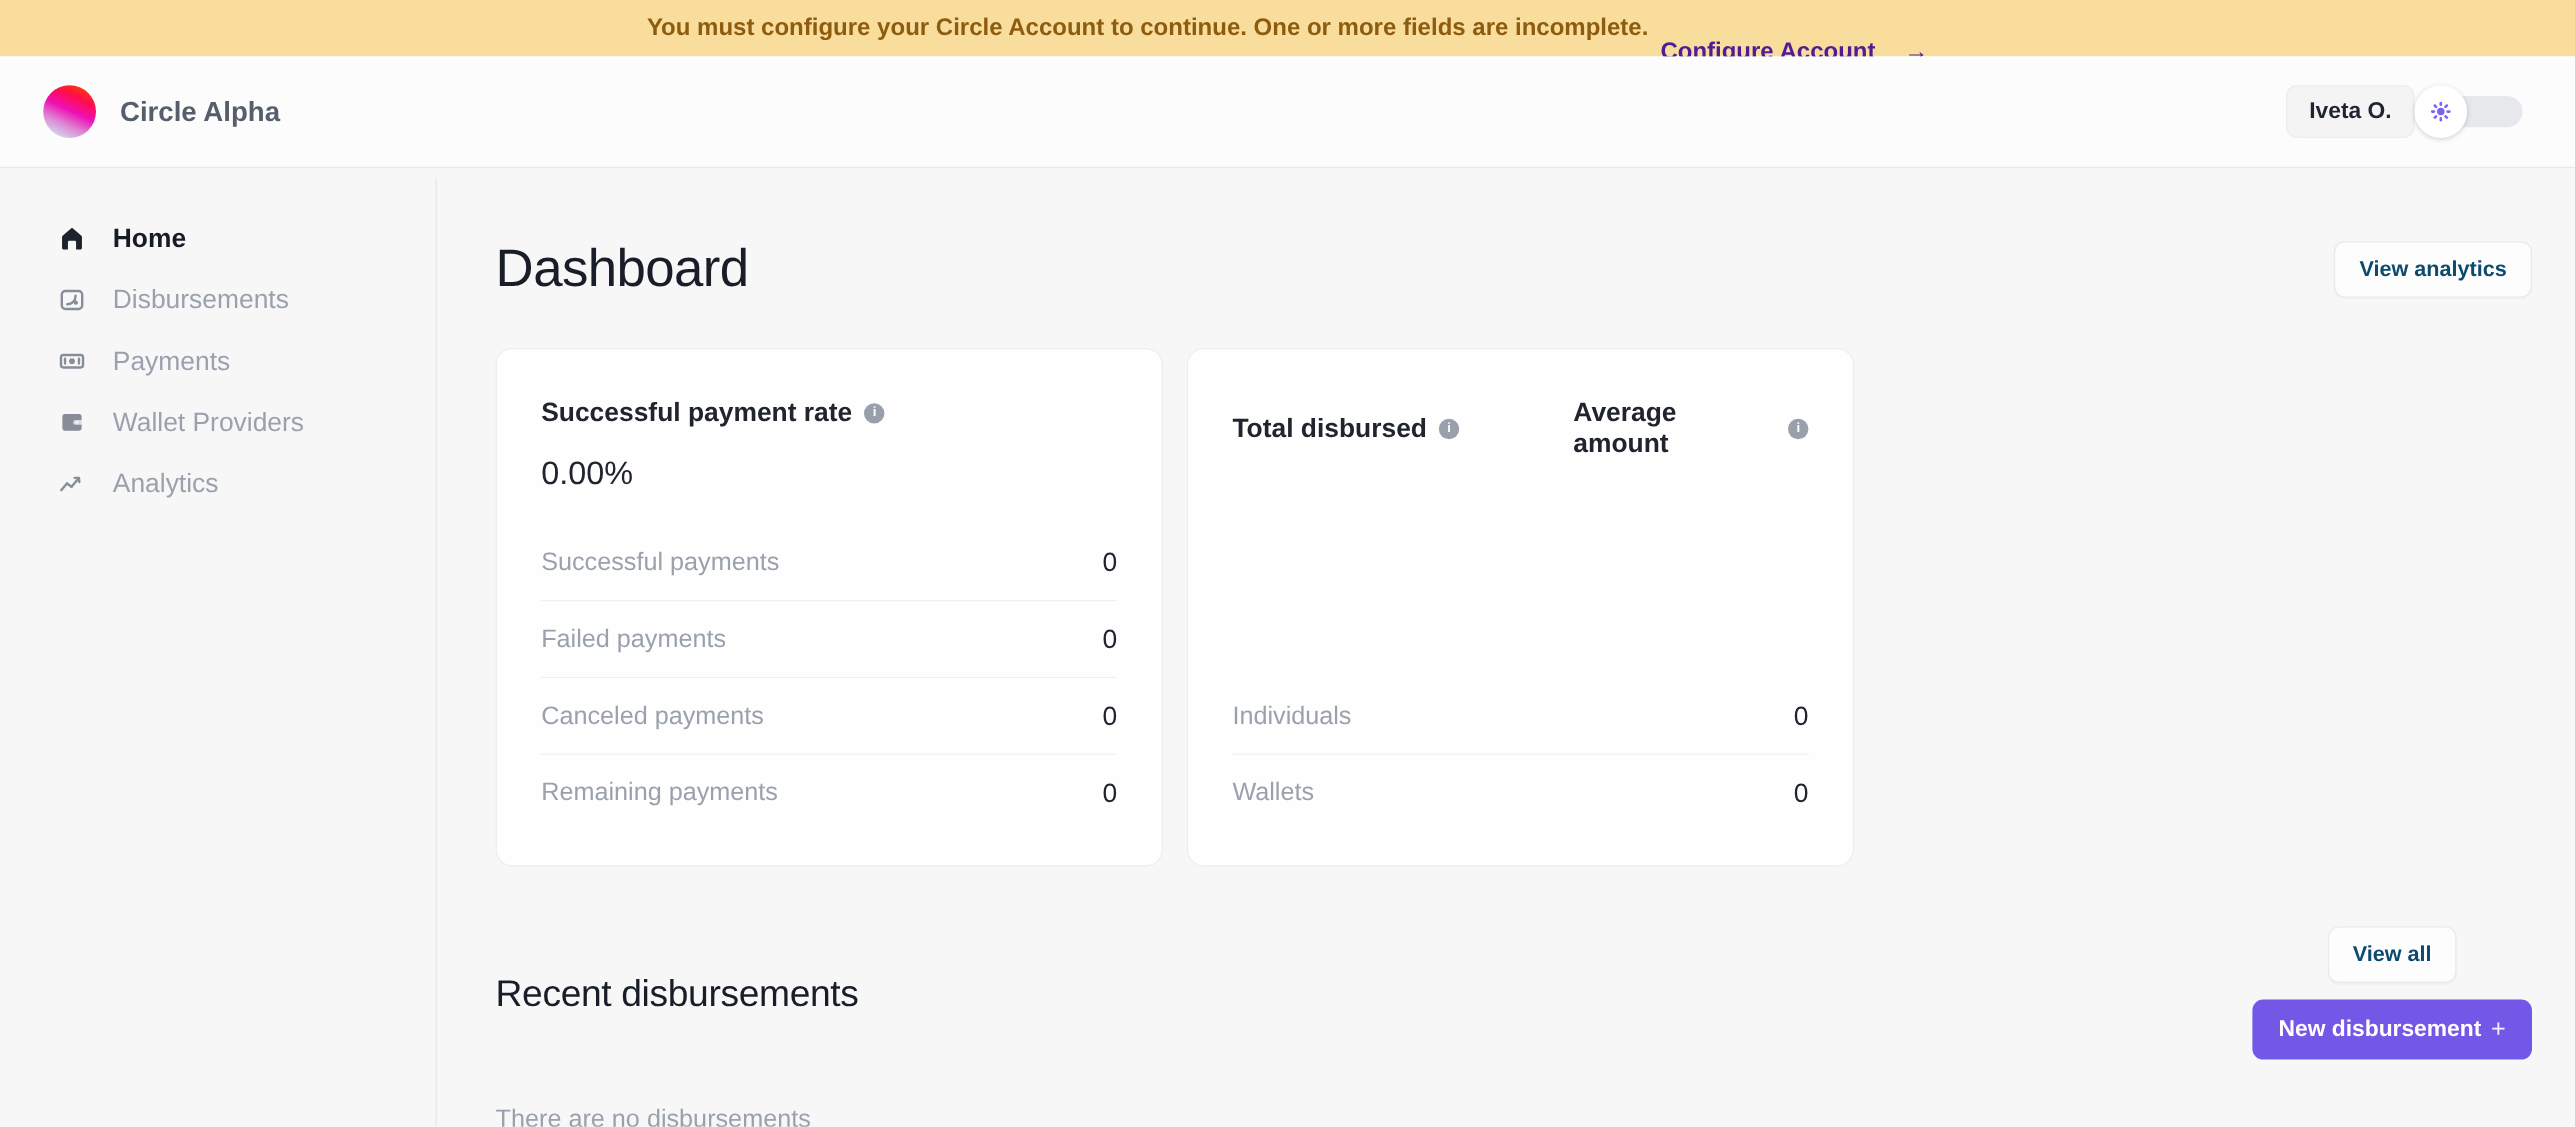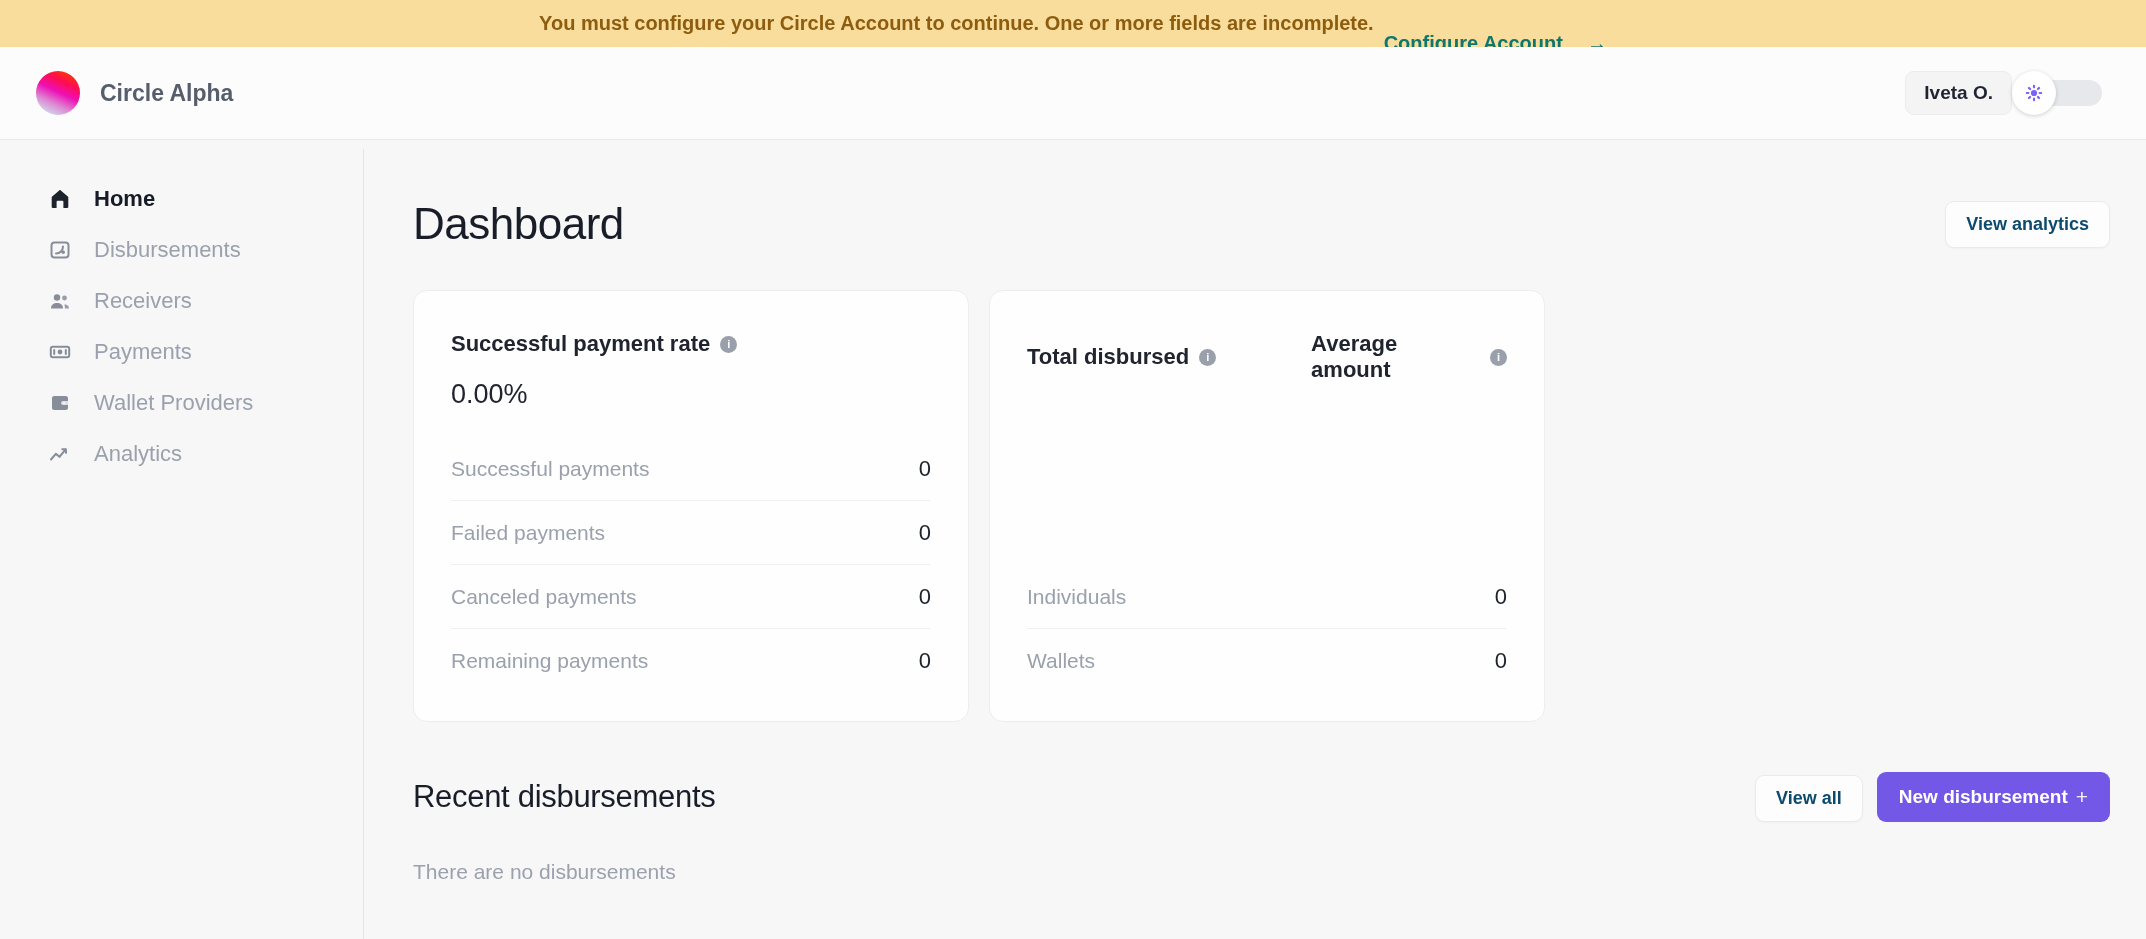--- a/index.html
+++ b/index.html
@@ -15,21 +15,21 @@
 
   
   .banner {
     position:absolute; top:0; left:0; right:0; height:47px;
     background:#f8dd9c;
     display:flex; align-items:center; justify-content:center;
     gap:10px; font-size:20px;
   }
   .banner-msg { color:#8d5c0f; font-weight:600; }
   .banner-cta {
-    color:#0f766e; font-weight:700; text-decoration:none; cursor:pointer;
+    color:#4c1d95; font-weight:700; text-decoration:none; cursor:pointer;
     display:inline-flex; align-items:center; gap:24px;margin-top:40px;
   }
 
   
   .header {
     position:absolute; top:47px; left:0; right:0; height:93px;
     background:#fcfcfd; border-bottom:1px solid #e8e8ea;
     display:flex; align-items:center;
   }
   .brand { display:flex; align-items:center; gap:20px; margin-left:36px; cursor:pointer; }
@@ -120,21 +120,21 @@
   }
   .stat-row.bordered { border-bottom:1px solid #f0f0f2; }
   .stat-label { color:#9aa1ad; font-size:21px; font-weight:500; }
   .stat-value { color:#20242e; font-size:22px; font-weight:500; }
   .two-col-headings { display:flex; }
   .t-col1 { width:288px; }
   .spacer { flex:1; }
 
   .recent-row { display:flex; align-items:center; justify-content:space-between; margin-top:50px; }
   .section-title { font-size:31px; font-weight:500; color:#181d27; letter-spacing:-0.3px; }
-  .recent-actions { display:flex; align-items:flex-end; gap:14px; }
+  .recent-actions { display:flex; align-items:center; gap:14px;flex-direction:column; }
   .empty-msg { margin-top:38px; color:#9aa1ad; font-size:21px; }
 
   svg { display:block; width:100%; height:100%; }
 </style>
 </head>
 <body>
 
 <div class="app">
 
   <div class="banner">
@@ -175,31 +175,20 @@
     </div>
     <div class="nav-item">
       <span class="nav-icon">
         <svg viewBox="0 0 24 24" fill="none" stroke="currentColor" stroke-width="2">
             <rect x="3.5" y="4.5" width="17" height="15" rx="3"></rect>
             <path d="M8 15.5c4 0 7-3 7-7" stroke-linecap="round"></path>
             <circle cx="15.2" cy="14.2" r="1.8" fill="currentColor" stroke="none"></circle>
           </svg>
       </span>
       <span class="nav-label">Disbursements</span>
-    </div>
-    <div class="nav-item">
-      <span class="nav-icon">
-        <svg viewBox="0 0 24 24" fill="currentColor">
-            <circle cx="9" cy="8.5" r="3.2"></circle>
-            <path d="M3 19c0-3 2.7-5 6-5s6 2 6 5v.5H3z"></path>
-            <circle cx="16.5" cy="9" r="2.4" opacity=".85"></circle>
-            <path d="M16.5 15.3c2.6.2 4.5 1.9 4.5 4.2h-4" opacity=".85"></path>
-          </svg>
-      </span>
-      <span class="nav-label">Receivers</span>
     </div>
     <div class="nav-item">
       <span class="nav-icon">
         <svg viewBox="0 0 24 24" fill="none" stroke="currentColor" stroke-width="2">
             <rect x="2.8" y="6.8" width="18.4" height="10.4" rx="2"></rect>
             <circle cx="12" cy="12" r="2.4" fill="currentColor" stroke="none"></circle>
             <path d="M6.2 10v4M17.8 10v4" stroke-linecap="round"></path>
           </svg>
       </span>
       <span class="nav-label">Payments</span>

